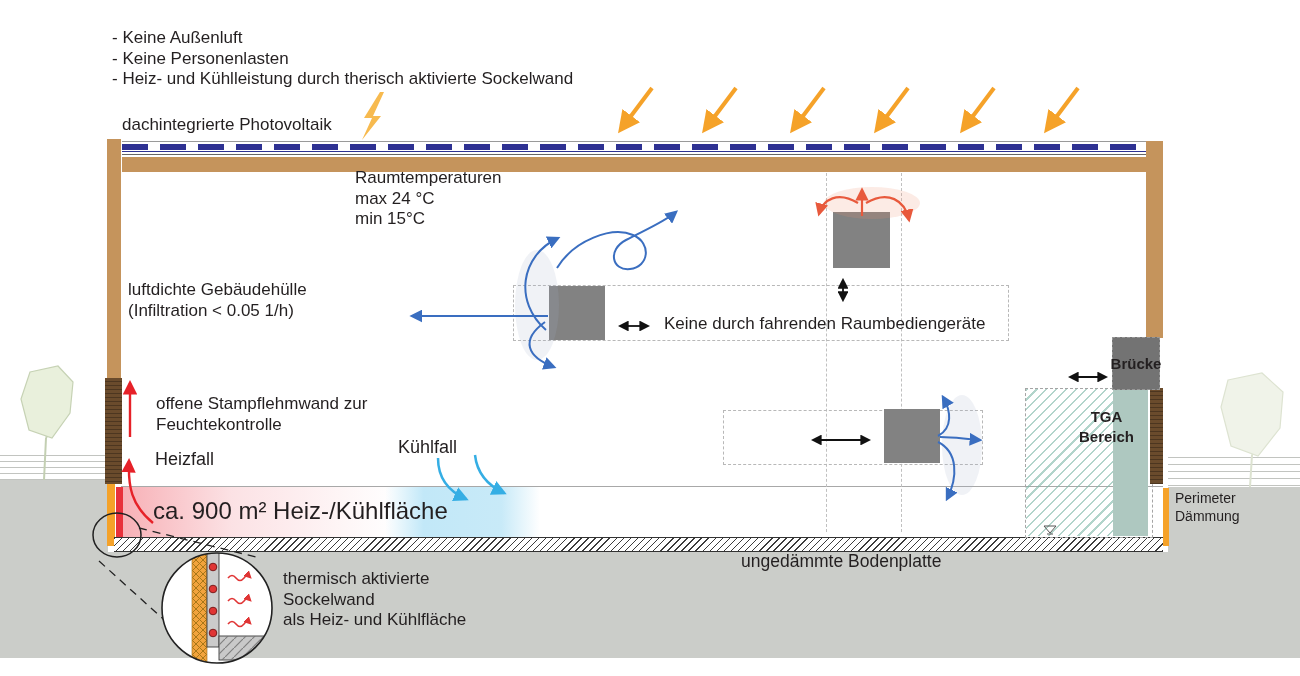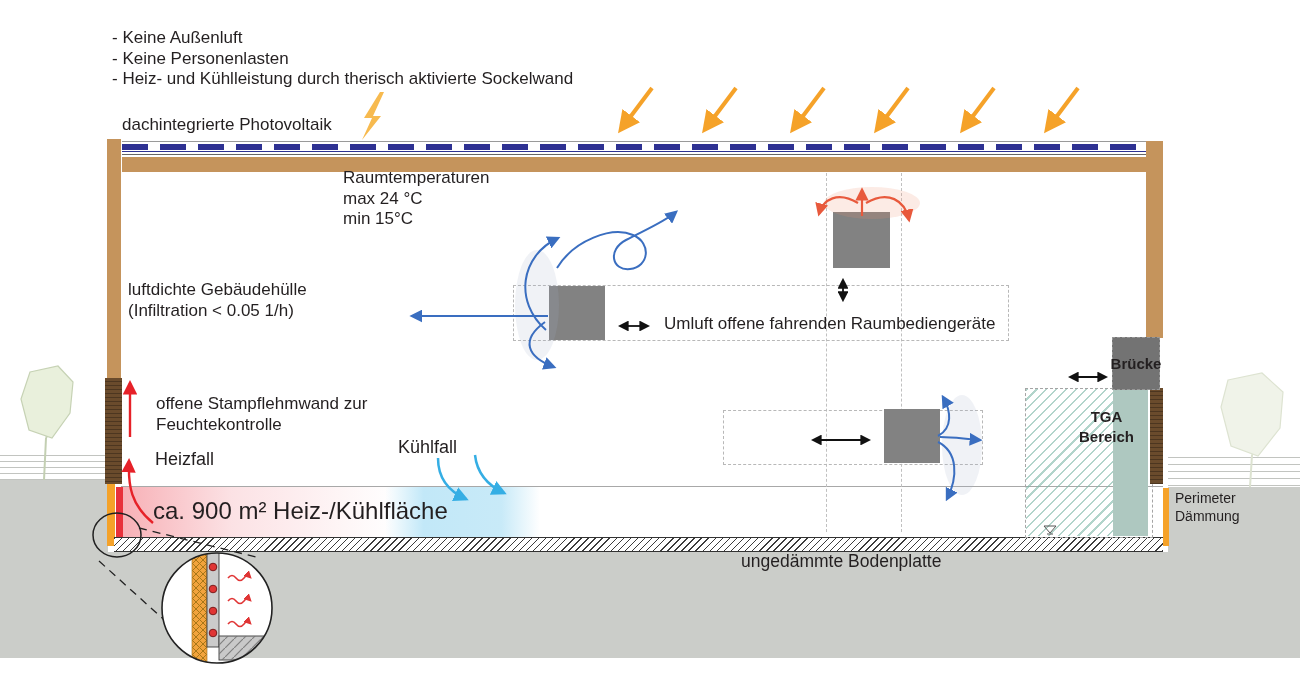--- a/index.html
+++ b/index.html
@@ -228,30 +228,33 @@
         </g>
       </g>
       <circle cx="217" cy="608" r="55" fill="none" stroke="#222" stroke-width="1.6"></circle>
     </g>
   </svg>
 
   <div class="lbl" style="left:122px;top:115px;">dachintegrierte Photovoltaik</div>
   <div class="lbl" style="left:112px;top:28px;">- Keine Außenluft
 - Keine Personenlasten
 - Heiz- und Kühlleistung durch therisch aktivierte Sockelwand</div>
-  <div class="lbl" style="left:343px;top:168px;">Raumtemperaturen
+  <div class="lbl" style="left:355px;top:168px;">Raumtemperaturen
 max 24 °C
 min 15°C</div>
   <div class="lbl" style="left:128px;top:280px;">luftdichte Gebäudehülle
 (Infiltration &lt; 0.05 1/h)</div>
   <div class="lbl" style="left:156px;top:394px;">offene Stampflehmwand zur
 Feuchtekontrolle</div>
   <div class="lbl" style="left:155px;top:449px;font-size:18px;">Heizfall</div>
   <div class="lbl" style="left:398px;top:437px;font-size:18px;">Kühlfall</div>
   <div class="lbl" style="left:153px;top:496px;font-size:24px;">ca. 900 m² Heiz-/Kühlfläche</div>
-  <div class="lbl" style="left:664px;top:314px;">Umluft offene fahrenden Raumbediengeräte</div>
+  <div class="lbl" style="left:664px;top:314px;">Keine durch fahrenden Raumbediengeräte</div>
   <div class="lbl" style="left:741px;top:551px;font-size:17.5px;">ungedämmte Bodenplatte</div>
+  <div class="lbl" style="left:283px;top:569px;">thermisch aktivierte
+Sockelwand
+als Heiz- und Kühlfläche</div>
   <div class="lbl bold small" style="left:1079px;top:407px;line-height:1.35;text-align:center;">TGA
 Bereich</div>
   <div class="lbl big" style="left:1175px;top:490px;line-height:1.25;">Perimeter
 Dämmung</div>
 
 </div>
 
 </body></html>

